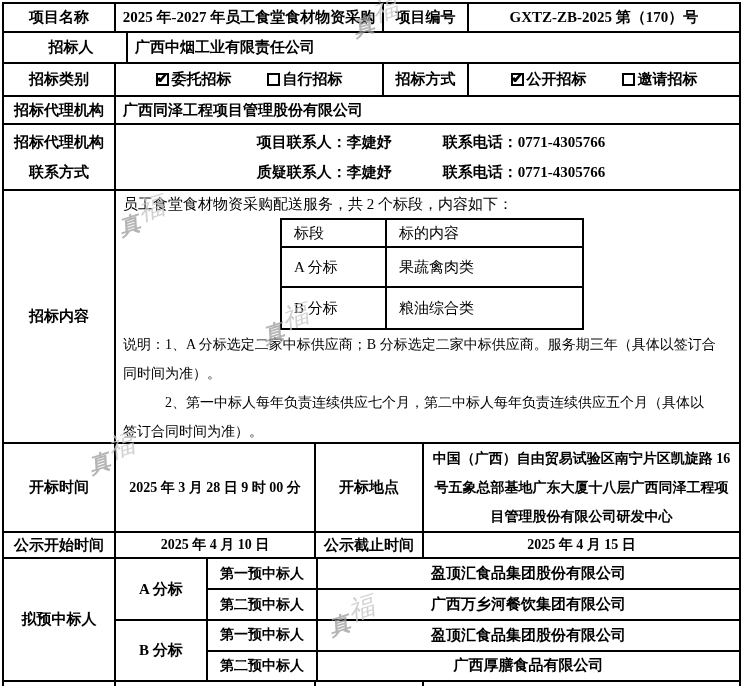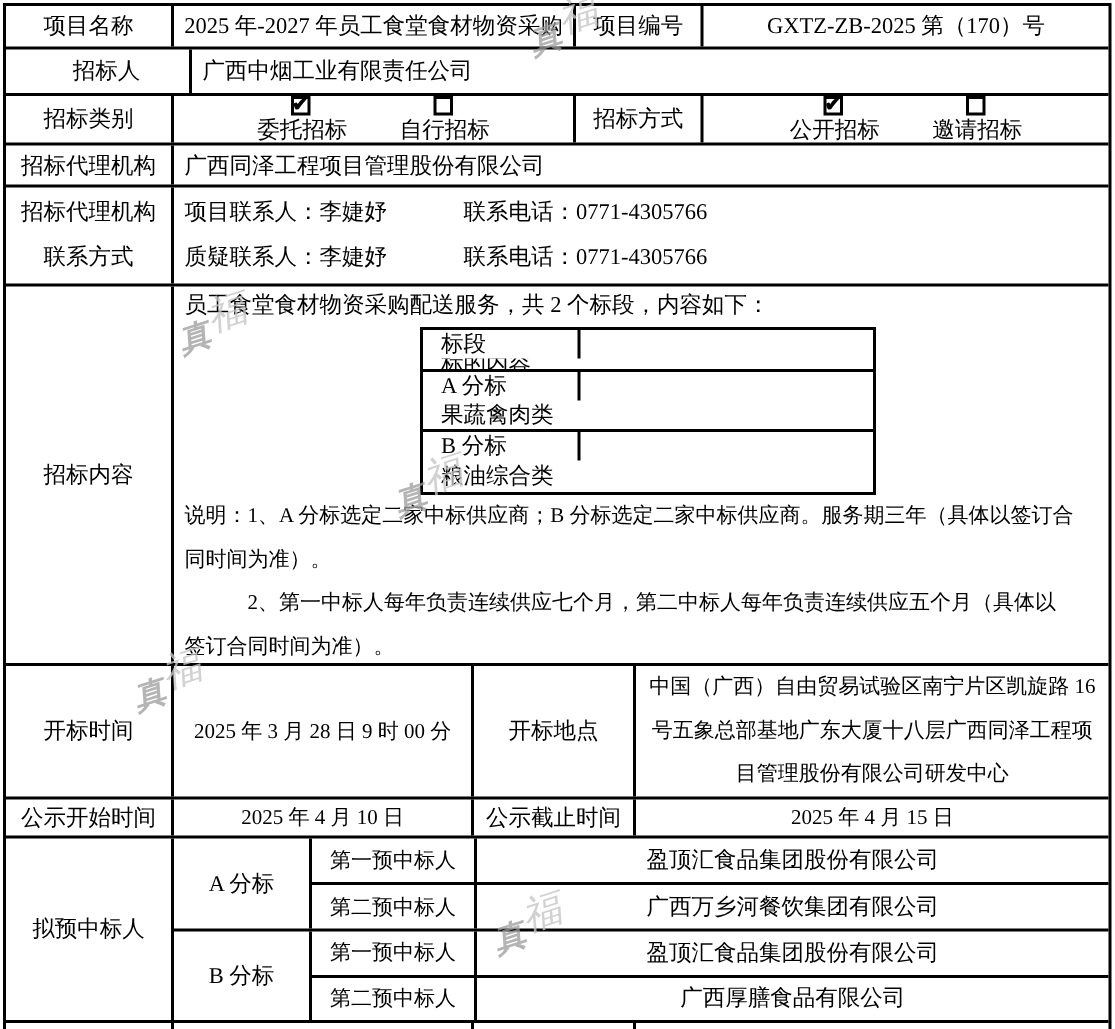--- a/index.html
+++ b/index.html
@@ -6,44 +6,44 @@
   html,body { background:#fff; }
   .page {
     position:relative; width:743px; height:686px; background:#fff;
     overflow:hidden; color:#000;
     font-family:"Liberation Serif","DejaVu Serif",serif;
     font-size:15px;
   }
   .tbl { position:absolute; left:2px; top:2px; width:739px; border:2px solid #000; background:transparent; }
   .row { display:flex; border-bottom:2px solid #000; }
   .row:last-child { border-bottom:none; }
-  .cell { border-right:2px solid #000; display:flex; align-items:center; justify-content:center; text-align:center; overflow:hidden; }
+  .cell { border-right:2px solid #000; display:flex; align-items:center; justify-content:center; text-align:center; overflow:hidden;font-weight:bold; }
   .cell.last { border-right:none; }
   .cell.left { justify-content:flex-start; text-align:left; padding-left:7px; }
   .w-label { width:112px; flex:none; }
   .r1 { height:29px; } .r2 { height:31px;padding-left:12px; } .r3 { height:33px; }
   .r4 { height:28px; } .r5 { height:66px; }
   .r6 { height:253px; } .r7 { height:89px; } .r8 { height:26px; }
   .r9 { height:123px; } .r10 { height:14px; }
   .c2a { width:268px; flex:none; } .c3a { width:85px; flex:none; } .c4a { flex:1; }
   .c2b { width:200px; flex:none; } .c3b { width:108px; flex:none;text-align:center; } .c4b { flex:1; }
   .two-line { flex-direction:column; line-height:30px; }
-  .contact-cell { flex-direction:column; align-items:flex-start; justify-content:center; padding-left:7px; line-height:30px; }
+  .contact-cell { flex-direction:column; align-items:center; justify-content:center; padding-left:7px; line-height:30px; }
   .contact-line { display:flex; white-space:nowrap; }
   .contact-line .phone { margin-left:51px; }
-  .opt { display:inline-flex; align-items:center; white-space:nowrap;flex-direction:column; }
+  .opt { display:inline-flex; align-items:center; white-space:nowrap; }
   .opt + .opt { margin-left:35px; }
   .cb { display:inline-block; width:13px; height:13px; border:2px solid #000; margin-right:3px;
         position:relative; flex:none; }
   .cb.checked::after { content:"✔"; position:absolute; left:-1px; top:-5px; font-size:14px; font-weight:bold; }
   
   .content-cell { display:block; border-right:none; flex:1; padding-left:7px; text-align:left; overflow:hidden; }
   .intro { line-height:27px; white-space:nowrap; }
   .inner-tbl { margin-left:157px; width:304px; border:2px solid #000; }
-  .itr { display:flex; border-bottom:2px solid #000;flex-direction:column; }
+  .itr { display:flex; border-bottom:2px solid #000; }
   .itr:last-child { border-bottom:none; }
   .itc { border-right:2px solid #000; display:flex; align-items:center; padding-left:12px; overflow:hidden; }
   .itc.last { border-right:none; }
   .itc1 { width:105px; flex:none; }
   .itc2 { flex:1; }
   .ith { height:28px; } .itd { height:40px; }
   .notes { line-height:29px; font-size:14px; }
   .note-line { white-space:nowrap; }
   .note-line.indent { padding-left:42px; }
   .time-cell { font-size:14px; }

